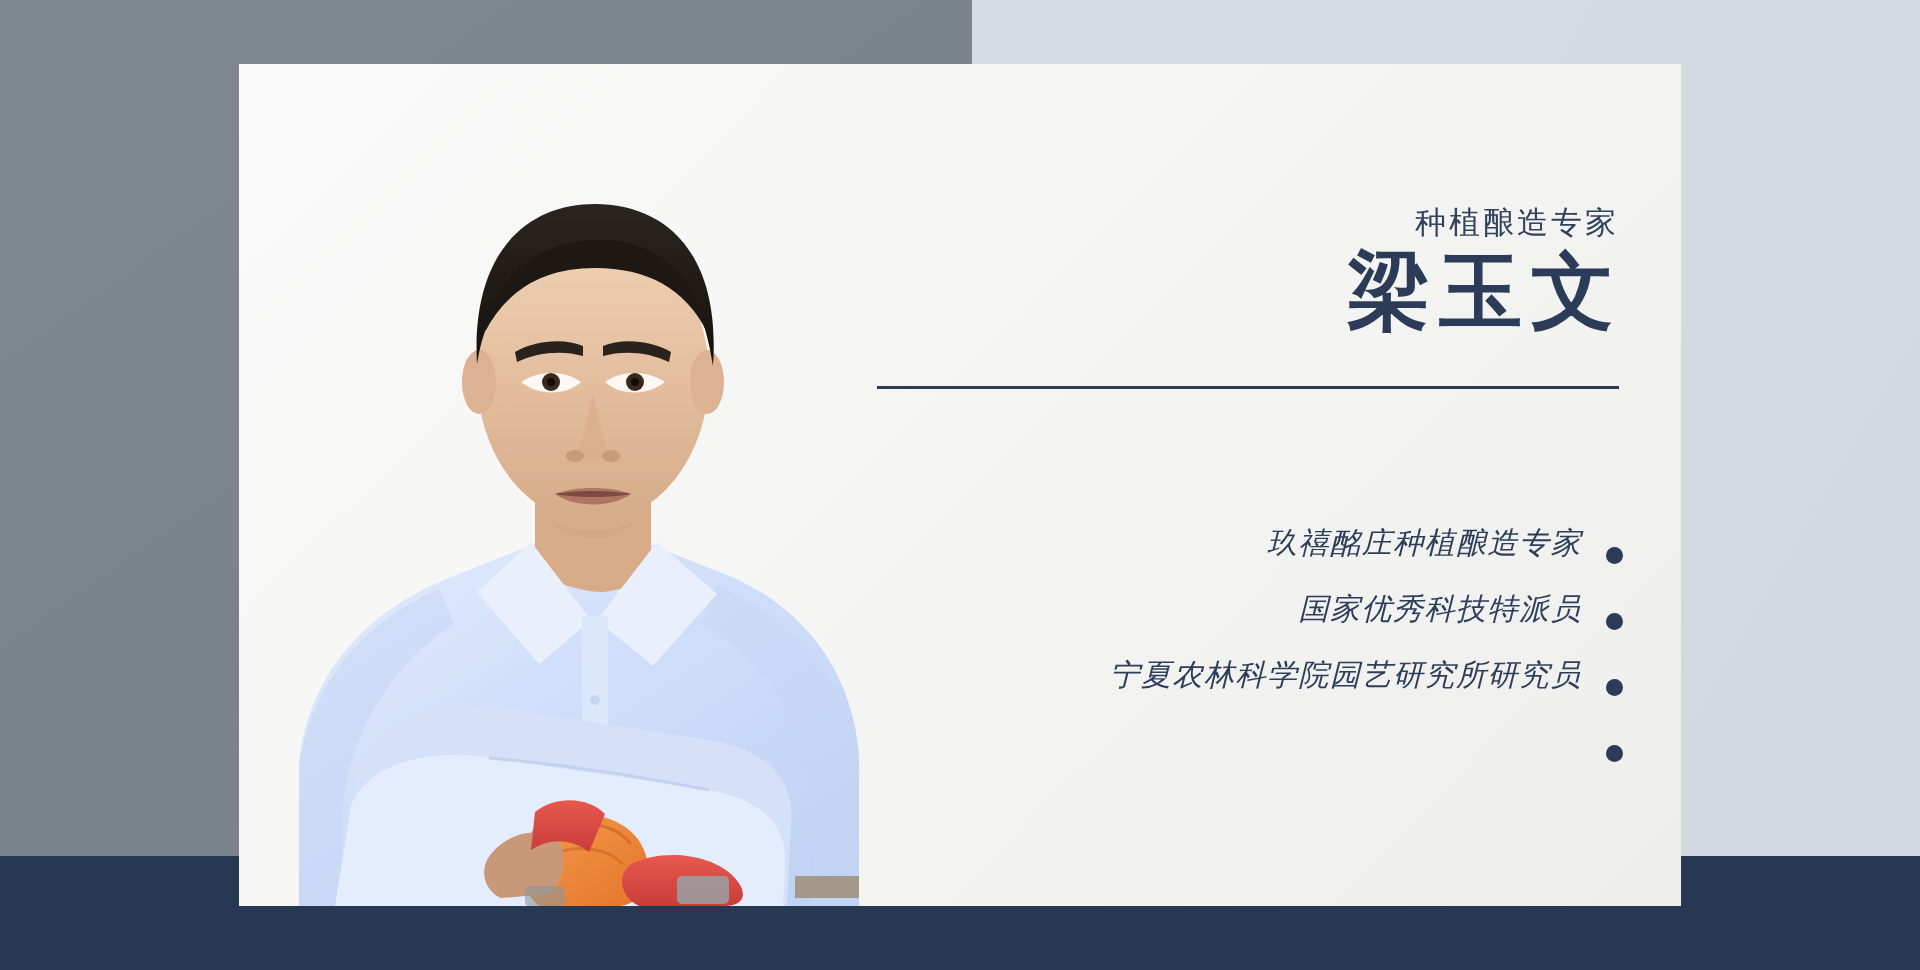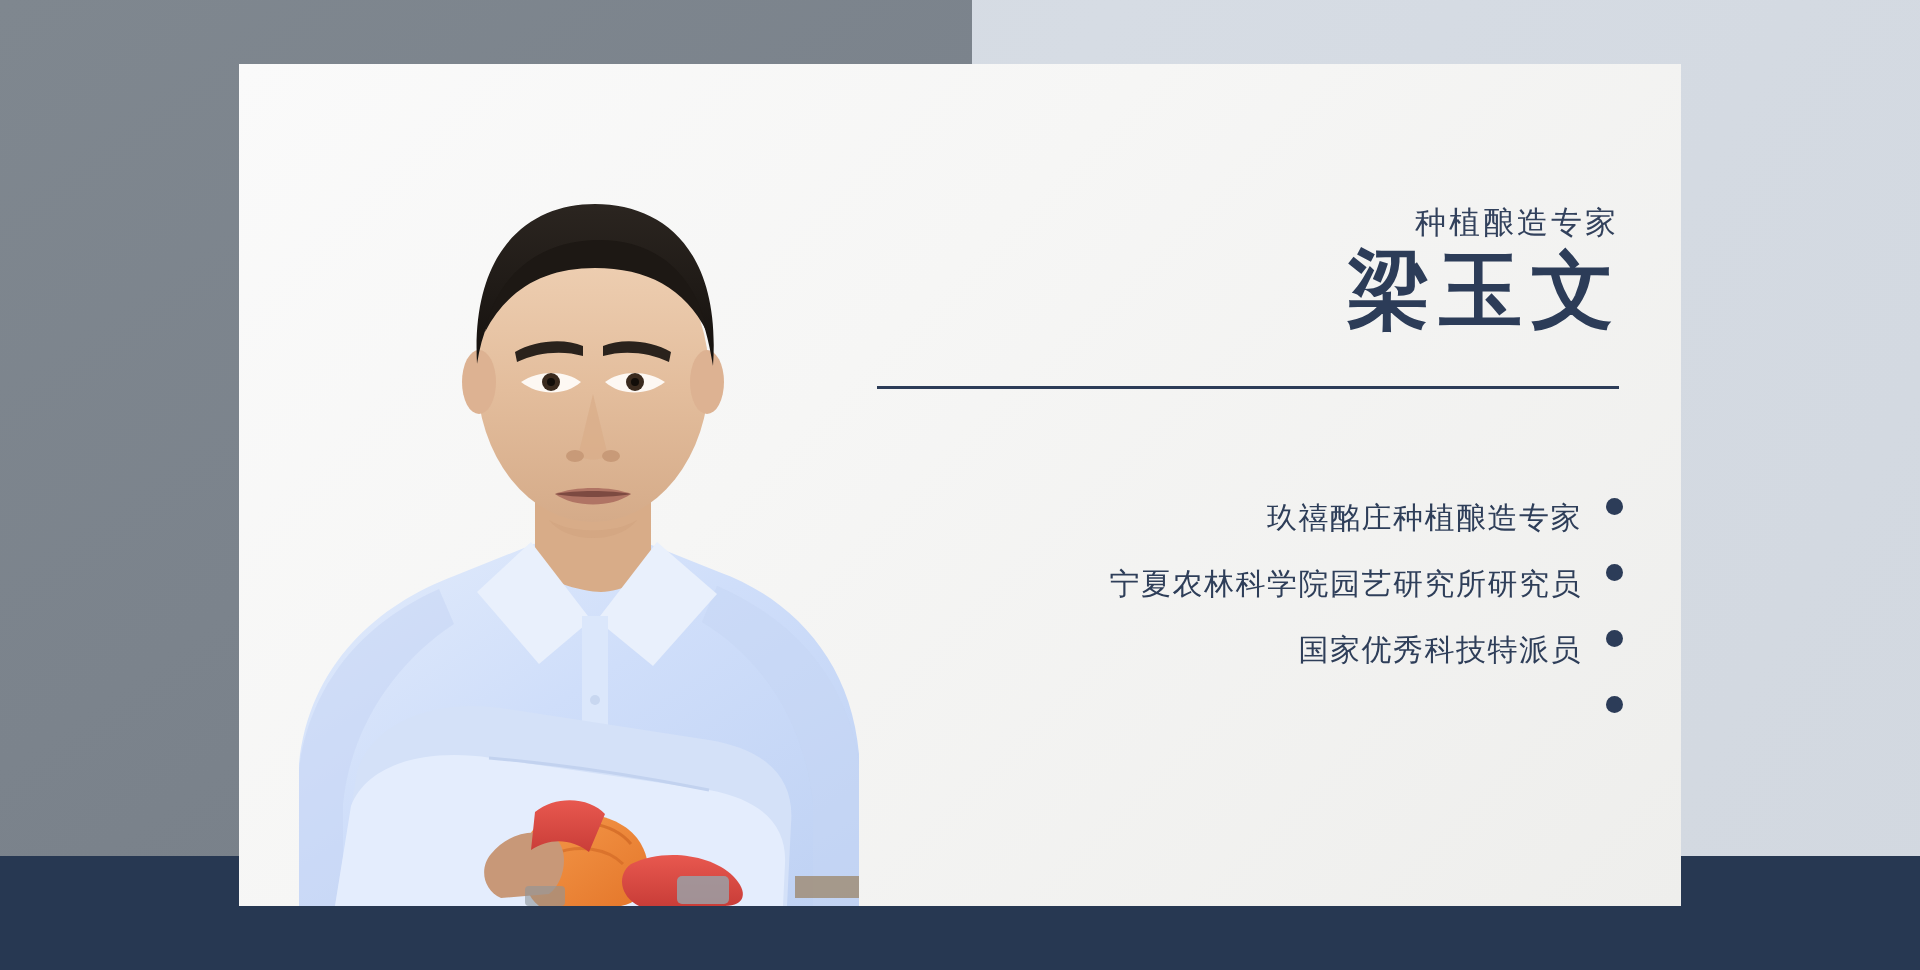--- a/index.html
+++ b/index.html
@@ -74,21 +74,21 @@
     font-size: 31px;
     letter-spacing: 3px;
     color: #32415c;
     font-weight: 400;
     white-space: nowrap;
   }
 
   .name {
     position: absolute;
     right: 58px; top: 180px;
-    font-family: Liberation Serif, serif;
+    font-family: Liberation Sans, sans-serif;
     font-size: 83px;
     font-weight: 700;
     letter-spacing: 9px;
     color: #2c3c58;
     white-space: nowrap;
     line-height: 1.15;
   }
 
   .rule {
     position: absolute;
@@ -100,24 +100,25 @@
   
   .cred-list {
     position: absolute;
     right: 58px; top: 434px;
     width: 720px;
     list-style: none;
     margin: 0; padding: 0;
   }
   .cred-item {
     display: flex;
-    align-items: flex-start;
+    align-items: flex-end;
     justify-content: flex-end;
     height: 66px;
     white-space: nowrap;
+    font-style: italic;
   }
   .cred-text {
     font-size: 30px;
     letter-spacing: 1.5px;
     color: #2e3e59;
     font-weight: 400;
   }
   .cred-dot {
     flex: 0 0 auto;
     width: 17px; height: 17px;
@@ -238,25 +239,25 @@
       <div class="name">梁玉文</div>
 
       <div class="rule"></div>
 
       <ul class="cred-list">
         <li class="cred-item">
           <span class="cred-text">玖禧酩庄种植酿造专家</span>
           <span class="cred-dot"></span>
         </li>
         <li class="cred-item">
+          <span class="cred-text">国家优秀科技特派员</span>
+          <span class="cred-dot"></span>
+        </li>
+        <li class="cred-item">
           <span class="cred-text">宁夏农林科学院园艺研究所研究员</span>
-          <span class="cred-dot"></span>
-        </li>
-        <li class="cred-item">
-          <span class="cred-text">国家优秀科技特派员</span>
           <span class="cred-dot"></span>
         </li>
         <li class="cred-item">
           <span class="cred-dot"></span>
         </li>
       </ul>
 
     </div>
   </div>
 </div>

